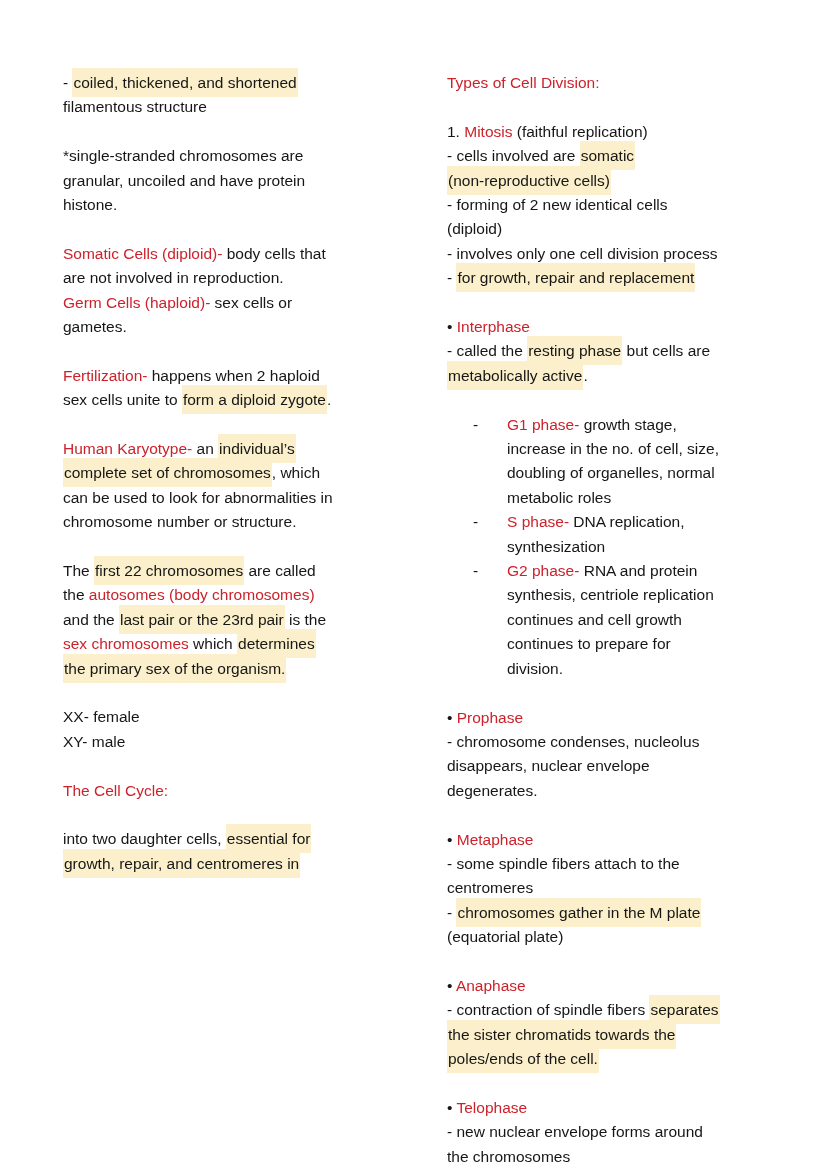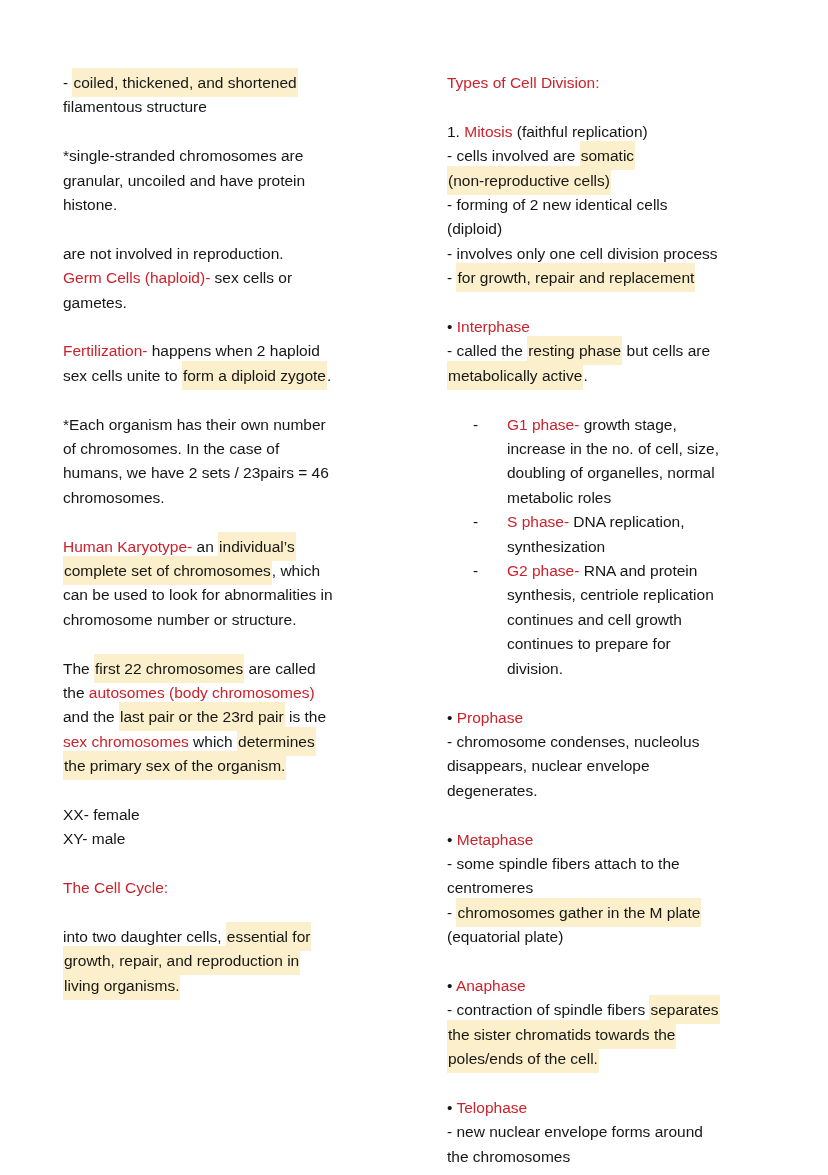--- a/index.html
+++ b/index.html
@@ -32,33 +32,28 @@
       <div class="block">
         <div class="line"><span class="run p">- </span><span class="run h">coiled, thickened, and shortened</span></div>
         <div class="line"><span class="run p">filamentous structure</span></div>
       </div>
       <div class="block">
         <div class="line"><span class="run p">*single-stranded chromosomes are</span></div>
         <div class="line"><span class="run p">granular, uncoiled and have protein</span></div>
         <div class="line"><span class="run p">histone.</span></div>
       </div>
       <div class="block">
+        <div class="line"><span class="run r">Somatic Cells (diploid)-</span><span class="run p"> body cells that</span></div>
         <div class="line"><span class="run p">are not involved in reproduction.</span></div>
         <div class="line"><span class="run r">Germ Cells (haploid)-</span><span class="run p"> sex cells or</span></div>
         <div class="line"><span class="run p">gametes.</span></div>
       </div>
       <div class="block">
         <div class="line"><span class="run r">Fertilization-</span><span class="run p"> happens when 2 haploid</span></div>
         <div class="line"><span class="run p">sex cells unite to </span><span class="run h">form a diploid zygote</span><span class="run p">.</span></div>
-      </div>
-      <div class="block">
-        <div class="line"><span class="run p">*Each organism has their own number</span></div>
-        <div class="line"><span class="run p">of chromosomes. In the case of</span></div>
-        <div class="line"><span class="run p">humans, we have 2 sets / 23pairs = 46</span></div>
-        <div class="line"><span class="run p">chromosomes.</span></div>
       </div>
       <div class="block">
         <div class="line"><span class="run r">Human Karyotype-</span><span class="run p"> an </span><span class="run h">individual’s</span></div>
         <div class="line"><span class="run h">complete set of chromosomes</span><span class="run p">, which</span></div>
         <div class="line"><span class="run p">can be used to look for abnormalities in</span></div>
         <div class="line"><span class="run p">chromosome number or structure.</span></div>
       </div>
       <div class="block">
         <div class="line"><span class="run p">The </span><span class="run h">first 22 chromosomes</span><span class="run p"> are called</span></div>
         <div class="line"><span class="run p">the </span><span class="run r">autosomes (body chromosomes)</span></div>
@@ -68,22 +63,21 @@
       </div>
       <div class="block">
         <div class="line"><span class="run p">XX- female</span></div>
         <div class="line"><span class="run p">XY- male</span></div>
       </div>
       <div class="block">
         <div class="line"><span class="run rb">The Cell Cycle:</span></div>
       </div>
       <div class="block">
         <div class="line"><span class="run p">into two daughter cells, </span><span class="run h">essential for</span></div>
-        <div class="line"><span class="run h">growth, repair, and reproduction in</span></div>
-        <div class="line"><span class="run h">living organisms.</span></div>
+        <div class="line"><span class="run h">growth, repair, and centromeres in</span></div>
       </div>
     </div>
   <div class="col col-right">
       <div class="block">
         <div class="line"><span class="run r">Types of Cell Division:</span></div>
       </div>
       <div class="block">
         <div class="line"><span class="run p">1. </span><span class="run r">Mitosis</span><span class="run p"> (faithful replication)</span></div>
         <div class="line"><span class="run p">- cells involved are </span><span class="run h">somatic</span></div>
         <div class="line"><span class="run h">(non-reproductive cells)</span></div>

